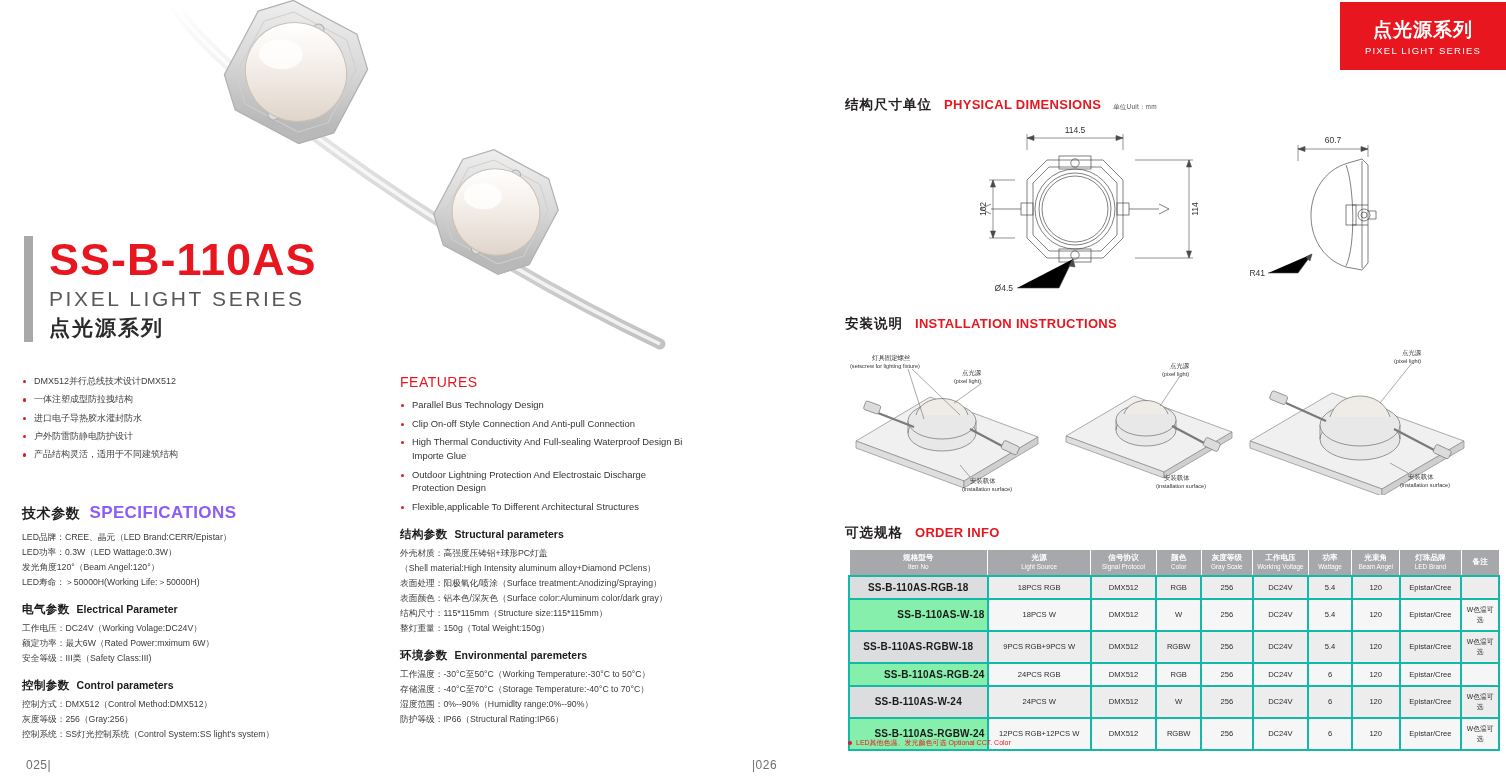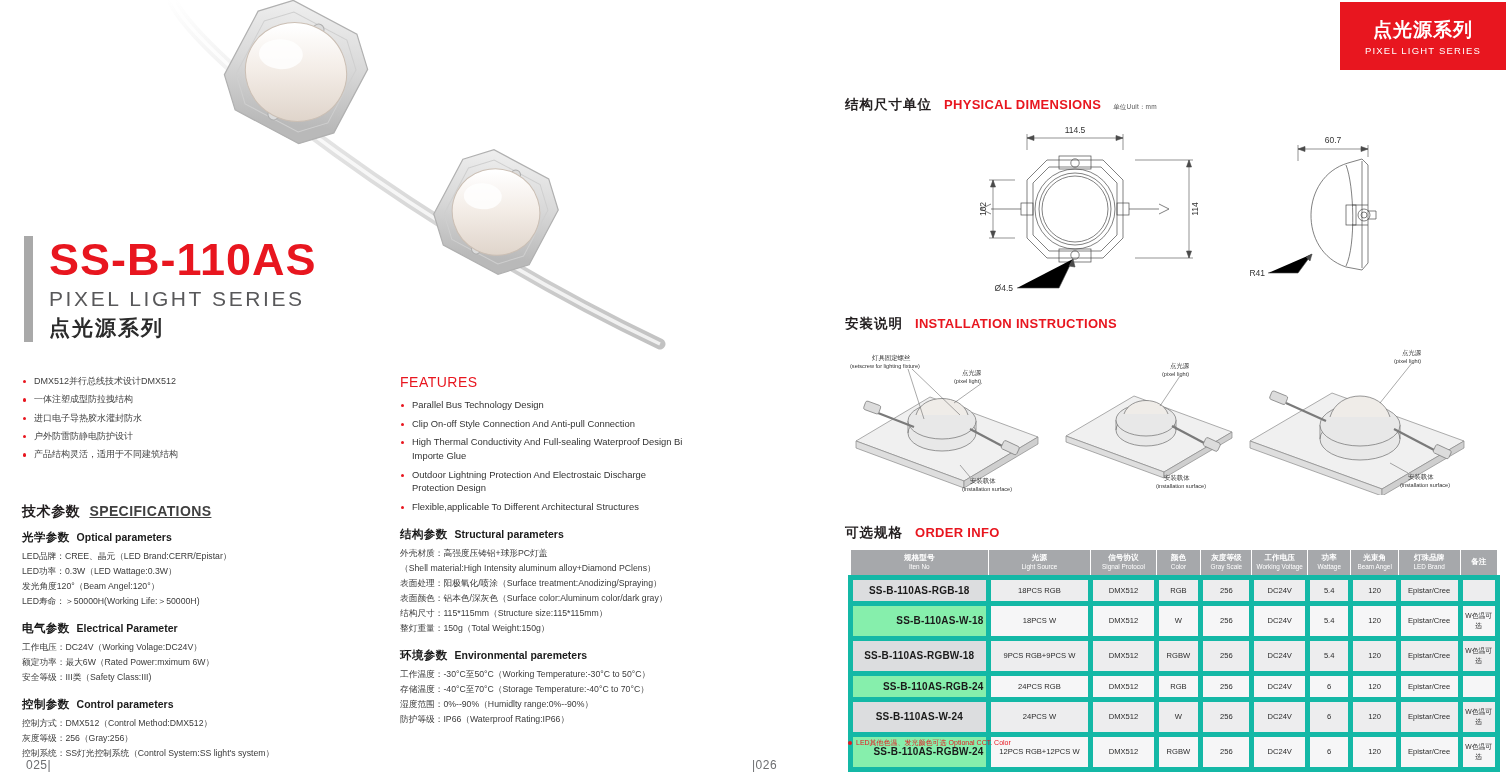--- a/index.html
+++ b/index.html
@@ -46,21 +46,21 @@
   }
   .feat-en .bullets li { font-size: 9.4px; line-height: 1.45; margin-bottom: 5px; color: #333; }
   .bullets li::before {
     content: ""; position: absolute; left: 1px; top: 6px;
     width: 3.2px; height: 3.2px; border-radius: 50%; background: #e8161f;
   }
 
   
   .spec-head { position: absolute; left: 22px; top: 503px; display: flex; align-items: baseline; gap: 9px; }
   .spec-head .cn { font-size: 14px; color: #231f20; font-weight: bold; letter-spacing: .6px; }
-  .spec-head .en { font-size: 14px; color: #404040; font-weight: bold; letter-spacing: .4px; text-decoration: underline; }
+  .spec-head .en { font-size: 17px; color: #8b5cf6; font-weight: bold; letter-spacing: .4px; }
 
   .spec-col { position: absolute; font-size: 8.6px; color: #333; }
   .spec-col.c1 { left: 22px; top: 530px; width: 360px; }
   .spec-col.c2 { left: 400px; top: 527px; width: 300px; }
   .spec-group { margin-bottom: 12px; }
   .spec-group-title { margin-bottom: 4px; display: flex; align-items: baseline; gap: 7px; }
   .spec-group-title .cn { font-size: 11.5px; font-weight: bold; color: #1a1a1a; letter-spacing: .4px; }
   .spec-group-title .en { font-size: 10.5px; font-weight: bold; color: #1a1a1a; }
   .spec-line { font-size: 8.7px; line-height: 1.72; color: #3a3a3a; white-space: nowrap; }
 
@@ -88,21 +88,21 @@
     width: 652px; border-collapse: collapse;
   }
   .order-table th {
     background: #a6a8ab; color: #fff; font-weight: bold;
     border: 1px solid #fff; padding: 4px 1px; line-height: 1.18;
     vertical-align: middle;
   }
   .order-table th .cn { font-size: 7.6px; display: block; }
   .order-table th .en { font-size: 6.4px; display: block; font-weight: normal; }
   .order-table td {
-    border: 5px solid #14b8a6; padding: 5px 2px; text-align: center;
+    border: 2px solid #14b8a6; padding: 5px 2px; text-align: center;
     font-size: 7.6px; color: #2b2b2b; background: #ededee;
   }
   .order-table tr.alt td { background: #f6f6f7; }
   .order-table td.itemno {
     background: #dcdddf; font-weight: bold; font-size: 10px;
     letter-spacing: .2px; color: #1a1a1a;
   }
   .order-table tr.alt td.itemno { background: #86efac; text-align: right; }
   .order-table td.note { font-size: 6.8px; }
 
@@ -200,24 +200,20 @@
     </ul>
   </div>
 
   <div class="spec-head">
     <span class="cn">技术参数</span>
     <span class="en">SPECIFICATIONS</span>
   </div>
 
   <div class="spec-col c1">
     <div class="spec-group">
-      <div class="spec-group-title">
-        <span class="cn">光学参数</span>
-        <span class="en">Optical parameters</span>
-      </div>
       <div class="spec-line">LED品牌：CREE、晶元（LED Brand:CERR/Epistar）</div>
       <div class="spec-line">LED功率：0.3W（LED Wattage:0.3W）</div>
       <div class="spec-line">发光角度120°（Beam Angel:120°）</div>
       <div class="spec-line">LED寿命：＞50000H(Working Life:＞50000H)</div>
     </div>
     <div class="spec-group">
       <div class="spec-group-title">
         <span class="cn">电气参数</span>
         <span class="en">Electrical Parameter</span>
       </div>
@@ -250,21 +246,21 @@
       <div class="spec-line">整灯重量：150g（Total Weight:150g）</div>
     </div>
     <div class="spec-group">
       <div class="spec-group-title">
         <span class="cn">环境参数</span>
         <span class="en">Environmental paremeters</span>
       </div>
       <div class="spec-line">工作温度：-30°C至50°C（Working Temperature:-30°C to 50°C）</div>
       <div class="spec-line">存储温度：-40°C至70°C（Storage Temperature:-40°C to 70°C）</div>
       <div class="spec-line">湿度范围：0%--90%（Humidlty range:0%--90%）</div>
-      <div class="spec-line">防护等级：IP66（Waterproof Rating:IP66）</div>
+      <div class="spec-line">防护等级：IP66（Structural Rating:IP66）</div>
     </div>
   </div>
 
   <div class="sec-head" id="dims-head">
     <span class="cn">结构尺寸单位</span>
     <span class="en">PHYSICAL DIMENSIONS</span>
     <span class="unit">单位Uuit：mm</span>
   </div>
 
   <div class="draw" id="draw-front">

